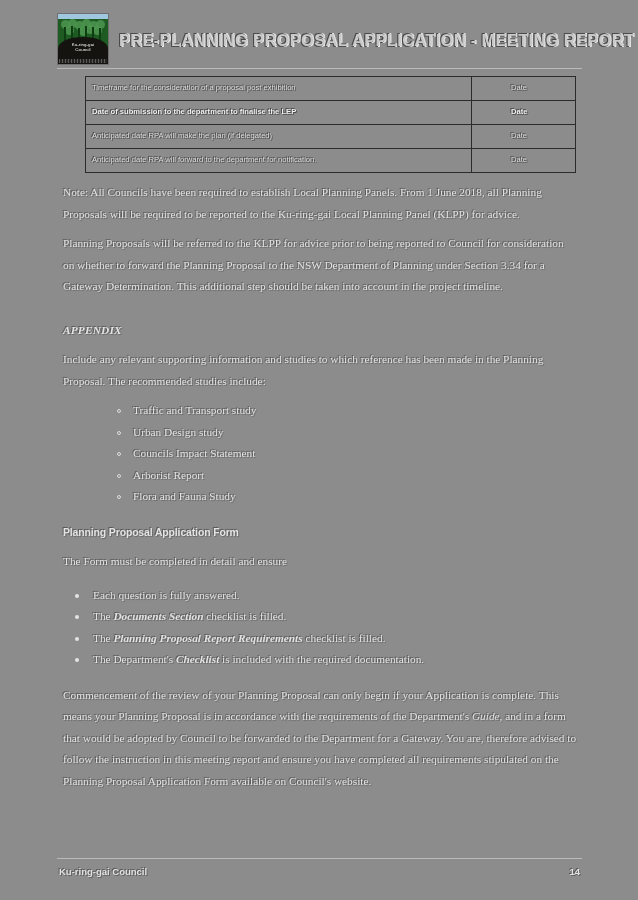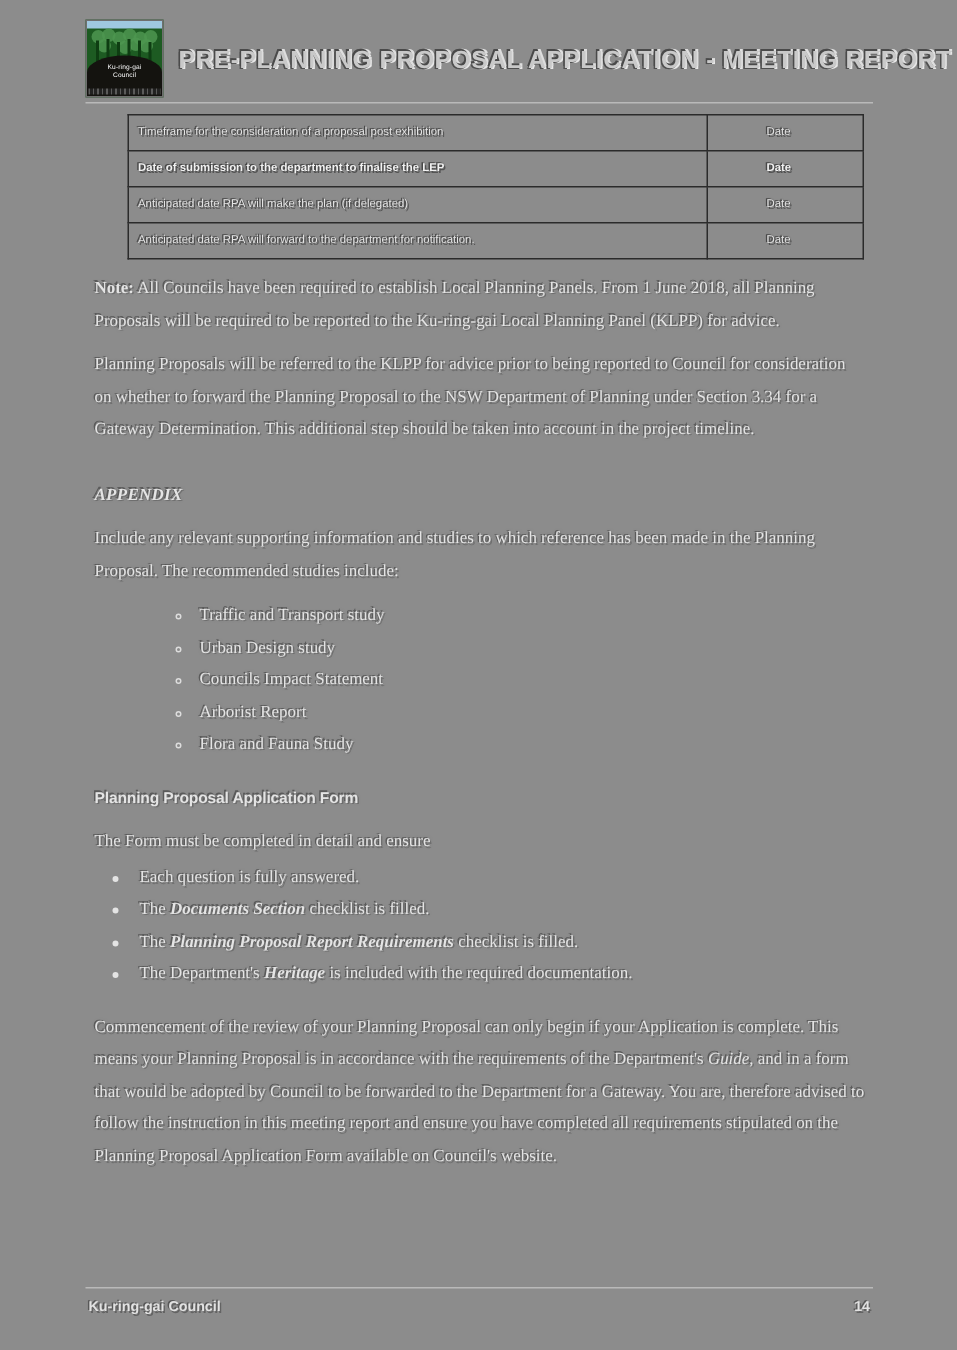--- a/index.html
+++ b/index.html
@@ -155,23 +155,23 @@
     left: 63px;
     top: 182px;
     width: 514px;
     font-family: "Liberation Serif", serif;
     font-size: 11.3px;
     line-height: 21.5px;
     color: #e4e4e4;
     text-shadow: 1px 1px 0 #6e6e6e, -1px -1px 0 #5a5a5a, 0 0 2px #777;
   }
   .body-text p { margin: 0 0 8px 0; }
-  .body-text p.tight { margin-bottom: 2px; }
+  .body-text p.tight { margin-bottom: 12px; }
   .gap { height: 14px; }
-  .b { font-weight: bold; }
+  .b { font-weight: normal; }
   .i { font-style: italic; margin-top: 20px; }
   .bi { font-weight: bold; font-style: italic; }
 
   .appendix-h {
     font-weight: bold;
     font-style: italic;
     font-size: 11.3px;
     letter-spacing: .2px;
   }
 
@@ -329,21 +329,21 @@
 
     <div class="gap"></div>
 
     <p class="section-h">Planning Proposal Application Form</p>
     <p class="tight">The Form must be completed in detail and ensure</p>
 
     <ul class="disc">
       <li><span>Each question is fully answered.</span><span class="i"></span><span></span></li>
       <li><span>The </span><span class="bi">Documents Section</span><span> checklist is filled.</span></li>
       <li><span>The </span><span class="bi">Planning Proposal Report Requirements</span><span> checklist is filled.</span></li>
-      <li><span>The Department's </span><span class="bi">Heritage</span><span> is included with the required documentation.</span></li>
+      <li><span>The Department's </span><span class="bi">Checklist</span><span> is included with the required documentation.</span></li>
     </ul>
 
     <div class="gap"></div>
 
     <p>
       <span>Commencement of the review of your Planning Proposal can only begin if your Application is complete. This means your Planning Proposal is in accordance with the requirements of the Department's </span><span class="i">Guide</span><span>, and in a form that would be adopted by Council to be forwarded to the Department for a Gateway. You are, therefore advised to follow the instruction in this meeting report and ensure you have completed all requirements stipulated on the Planning Proposal Application Form available on Council's website.</span>
     </p>
 
   </div>
 

